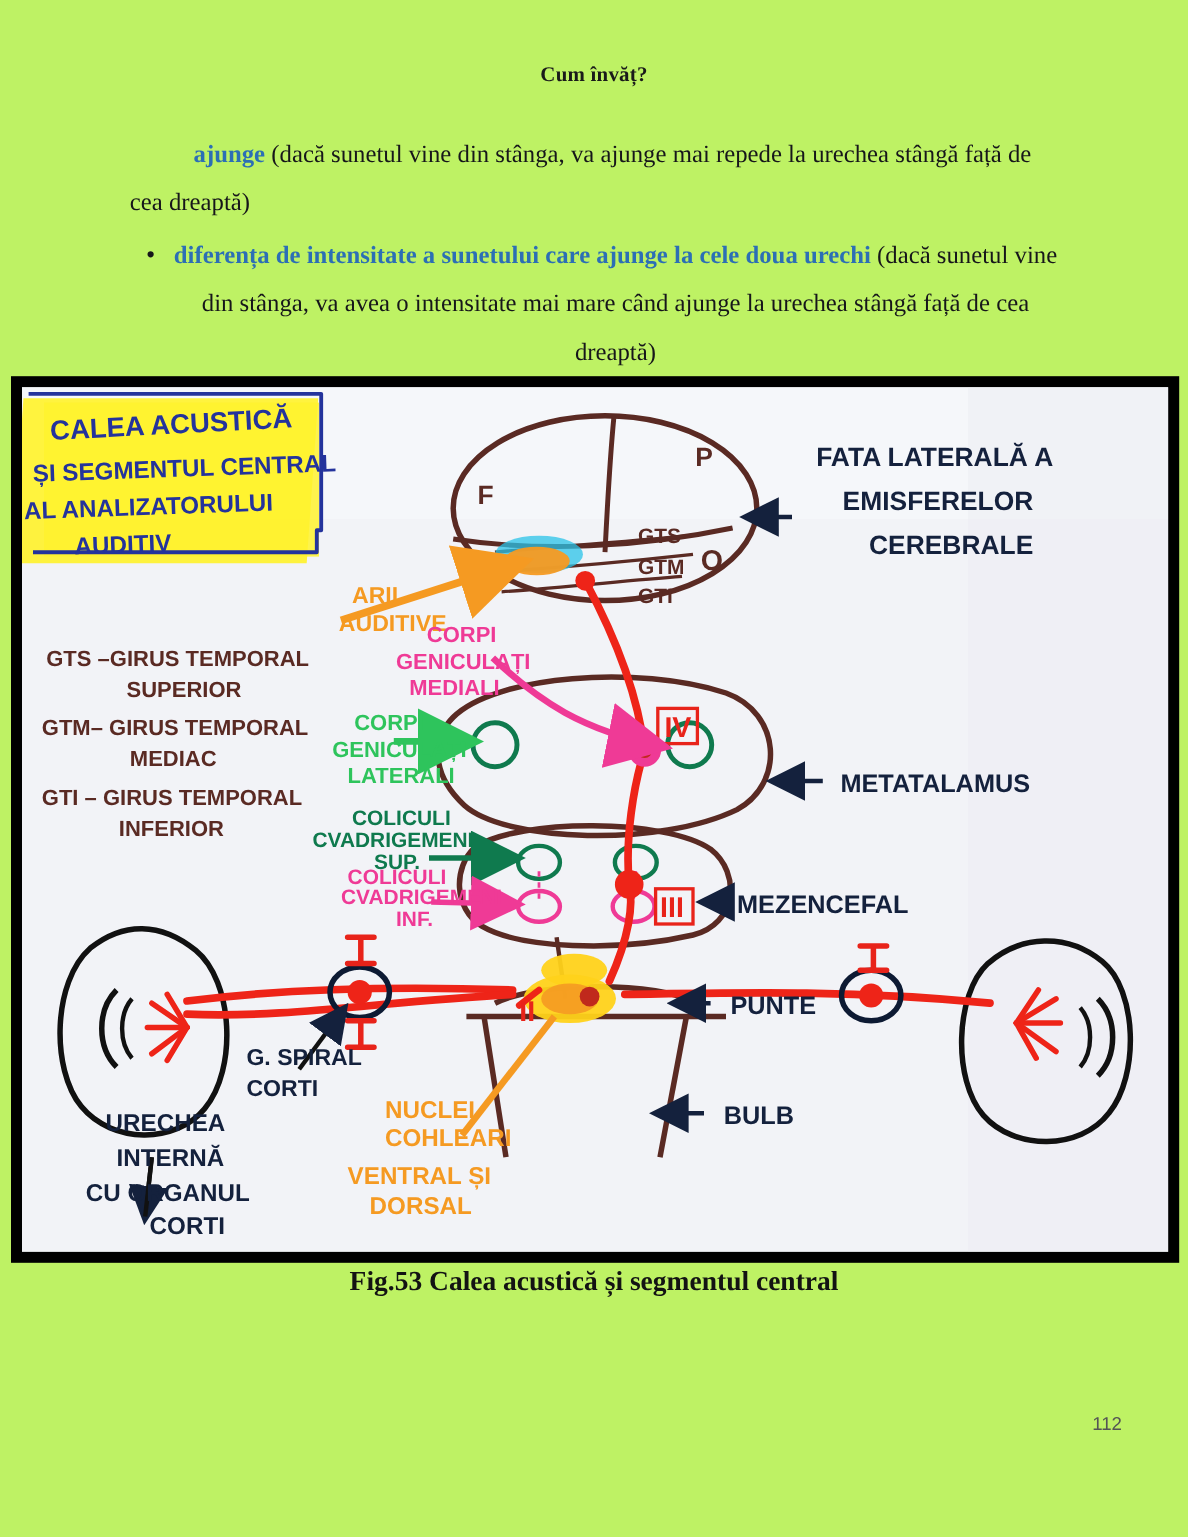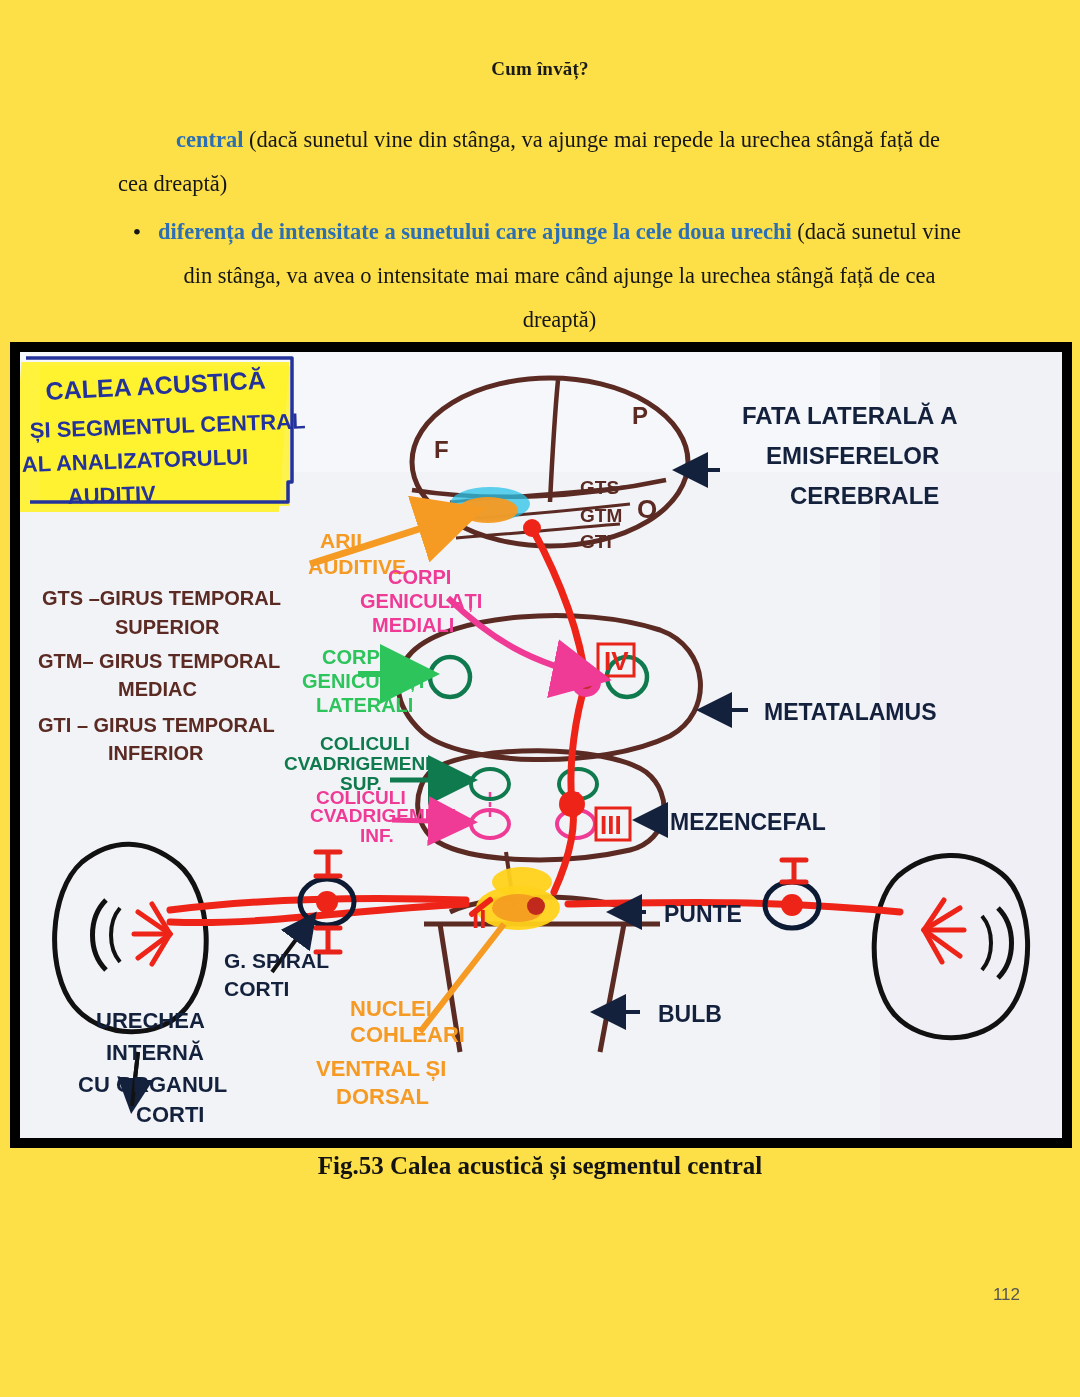--- a/index.html
+++ b/index.html
@@ -10,21 +10,21 @@
   body {
     width: 1080px;
     height: 1397px;
     position: relative;
     font-family: "Liberation Serif", serif;
     overflow: hidden;
   }
   .page {
     position: absolute;
     inset: 0;
-    background: #fde047;
+    background: #bef264;
   }
   
   .running-header {
     position: absolute;
     top: 58px;
     left: 0;
     width: 1080px;
     text-align: center;
     font-family: "Liberation Serif", serif;
     font-weight: bold;
@@ -110,21 +110,21 @@
 </style>
 </head>
 <body>
 
 <div class="page">
 
   <div class="running-header">Cum învăț?</div>
 
   <div class="body-text">
     <div class="para-cont">
-      <span class="kw">central</span><span> (dacă sunetul vine din stânga, va ajunge mai repede la urechea stângă față de cea dreaptă)</span>
+      <span class="kw">ajunge</span><span> (dacă sunetul vine din stânga, va ajunge mai repede la urechea stângă față de cea dreaptă)</span>
     </div>
 
     <div class="bullet-row">
       <div class="bullet-dot">•</div>
       <div class="bullet-body">
         <span class="kw">diferența de intensitate a sunetului care ajunge la cele doua urechi</span><span> (dacă sunetul vine din stânga, va avea o intensitate mai mare când ajunge la urechea stângă față de cea dreaptă)</span>
       </div>
     </div>
   </div>
 

